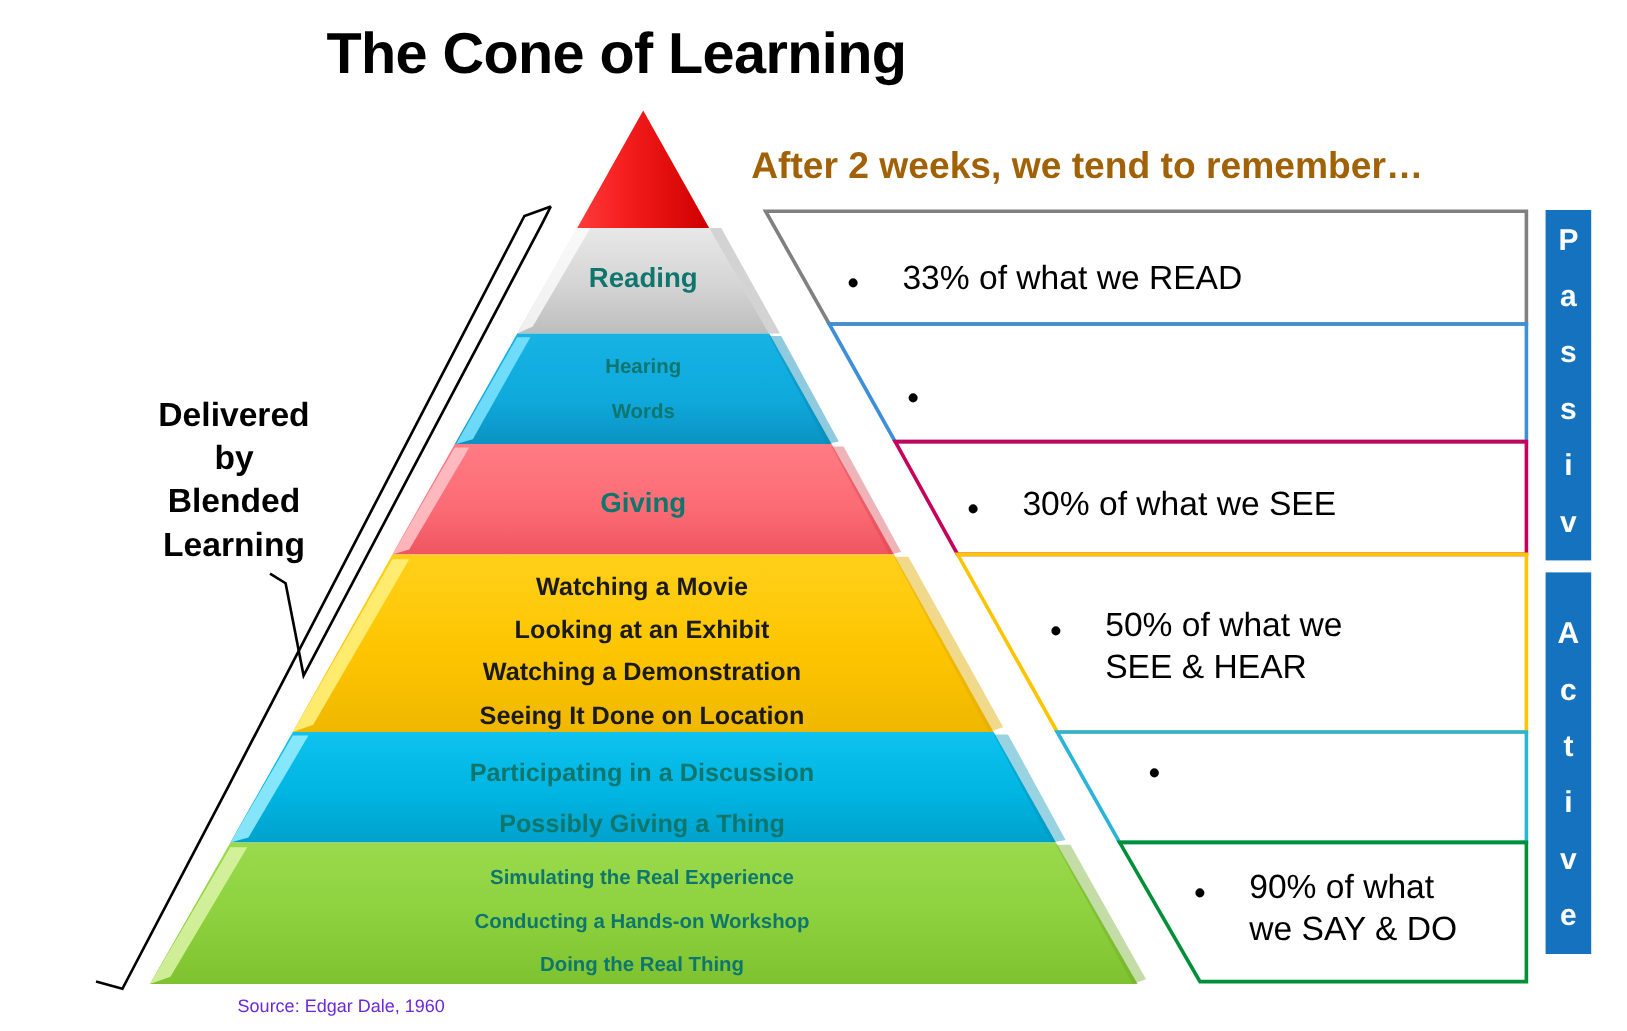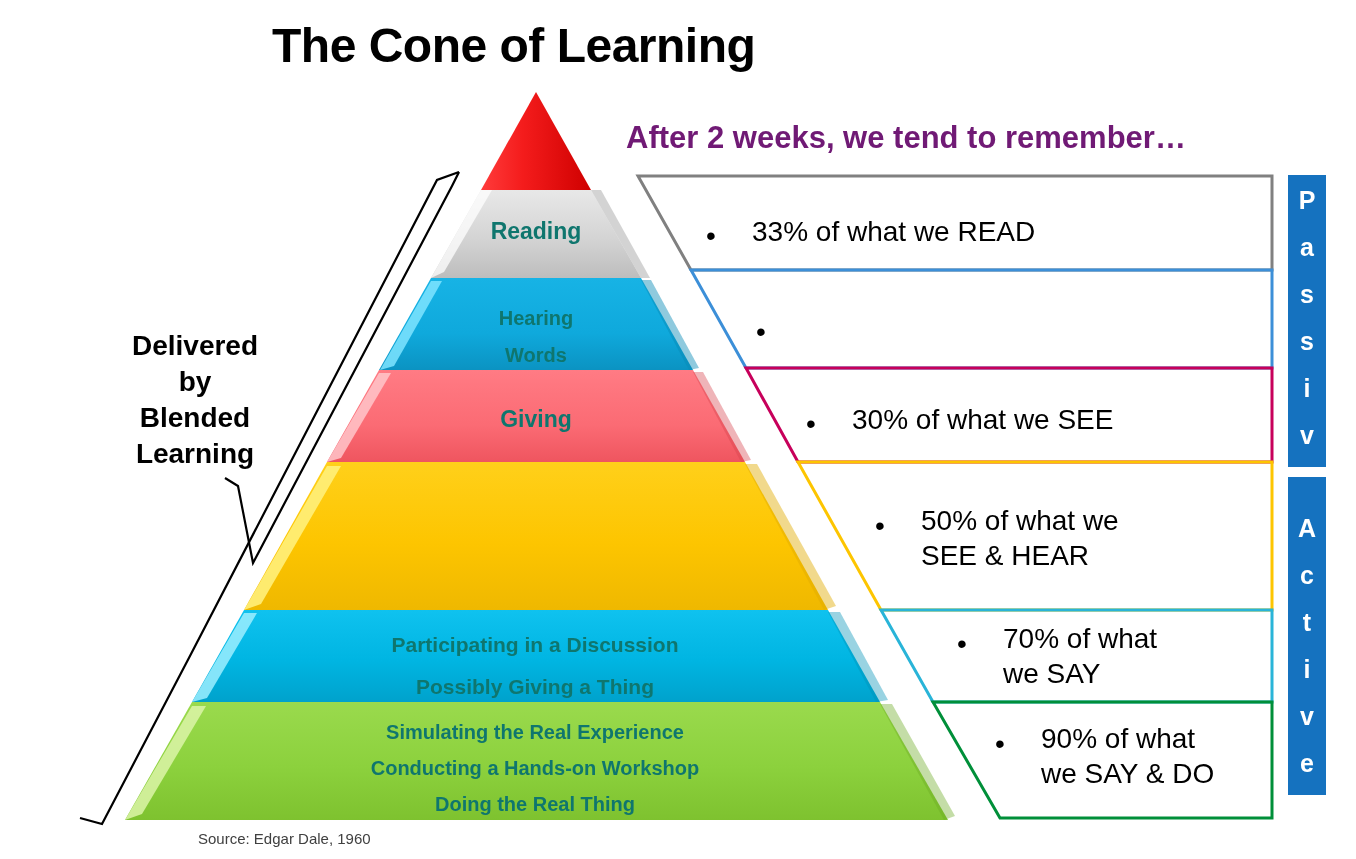--- a/index.html
+++ b/index.html
@@ -20,58 +20,58 @@
     font-weight:bold;
     color:#000000;
     letter-spacing:-0.5px;
     white-space:nowrap;
   }
   .redhead{
     position:absolute;
     left:626px; top:120px;
     font-size:31px;
     font-weight:bold;
-    color:#701a75;
+    color:#a16207;
     white-space:nowrap;
   }
   .delivered{
     position:absolute;
     left:60px; top:328px;
     width:270px;
     text-align:center;
     font-size:28px;
     font-weight:bold;
     line-height:36px;
     color:#000000;
   }
   .source{
     position:absolute;
     left:198px; top:830px;
     font-size:15px;
-    color:#404040;
+    color:#6d28d9;
     white-space:nowrap;
   }
 
   
   #pyramid{position:absolute;left:0;top:0;}
 
   
   .layer-text{
     position:absolute;
     text-align:center;
     color:#0f766e;
     font-weight:bold;
     pointer-events:none;
   }
   .lt-reading{left:436px;top:216px;width:200px;font-size:23px;line-height:30px;}
-  .lt-hearing{left:436px;top:300px;width:200px;font-size:20px;line-height:37px;}
+  .lt-hearing{left:436px;top:287px;width:200px;font-size:17px;line-height:37px;}
   .lt-seeing {left:436px;top:404px;width:200px;font-size:23px;line-height:30px;}
   .lt-yellow {left:300px;top:472px;width:470px;font-size:21px;line-height:35.5px;color:#1a1a1a;}
   .lt-cyan   {left:280px;top:624px;width:510px;font-size:21px;line-height:42px;}
-  .lt-green  {left:250px;top:714px;width:570px;font-size:20px;line-height:36px;}
+  .lt-green  {left:250px;top:714px;width:570px;font-size:17px;line-height:36px;}
 
   
   .callout-text{
     position:absolute;
     color:#000000;
     font-size:28px;
     line-height:35px;
     white-space:pre-line;
     pointer-events:none;
   }
@@ -192,41 +192,43 @@
       <polygon stroke="#29b4d8" points="881,610 1272,610 1272,702 933,702"></polygon>
 
       <polygon stroke="#008f39" points="933,702 1272,702 1272,818 1000,818"></polygon>
     </g>
   </svg>
 
   <div class="layer-text lt-reading" style="white-space:pre-line;">Reading</div>
   <div class="layer-text lt-hearing" style="white-space:pre-line;">Hearing
 Words</div>
   <div class="layer-text lt-seeing" style="white-space:pre-line;">Giving</div>
+  <div class="layer-text lt-yellow" style="white-space:pre-line;">Watching a Movie
+Looking at an Exhibit
+Watching a Demonstration
+Seeing It Done on Location</div>
   <div class="layer-text lt-cyan" style="white-space:pre-line;">Participating in a Discussion
 Possibly Giving a Thing</div>
   <div class="layer-text lt-green" style="white-space:pre-line;">Simulating the Real Experience
 Conducting a Hands-on Workshop
 Doing the Real Thing</div>
 
   <div class="bullet" style="left:706px;top:222px;">•</div>
   <div class="callout-text" style="left:752px;top:214px;width:460px;">33% of what we READ</div>
 
   <div class="bullet" style="left:756px;top:318px;">•</div>
 
   <div class="bullet" style="left:806px;top:410px;">•</div>
   <div class="callout-text" style="left:852px;top:402px;width:420px;">30% of what we SEE</div>
 
   <div class="bullet" style="left:875px;top:512px;">•</div>
   <div class="callout-text" style="left:921px;top:503px;width:400px;">50% of what we
 SEE &amp; HEAR</div>
 
   <div class="bullet" style="left:957px;top:630px;">•</div>
-  <div class="callout-text" style="left:1003px;top:621px;width:320px;">70% of what
-we SAY</div>
 
   <div class="bullet" style="left:995px;top:730px;">•</div>
   <div class="callout-text" style="left:1041px;top:721px;width:320px;">90% of what
 we SAY &amp; DO</div>
 
   <div class="sidebar-bar" id="bar-passive">
     <span>P</span>
     <span>a</span>
     <span>s</span>
     <span>s</span>

